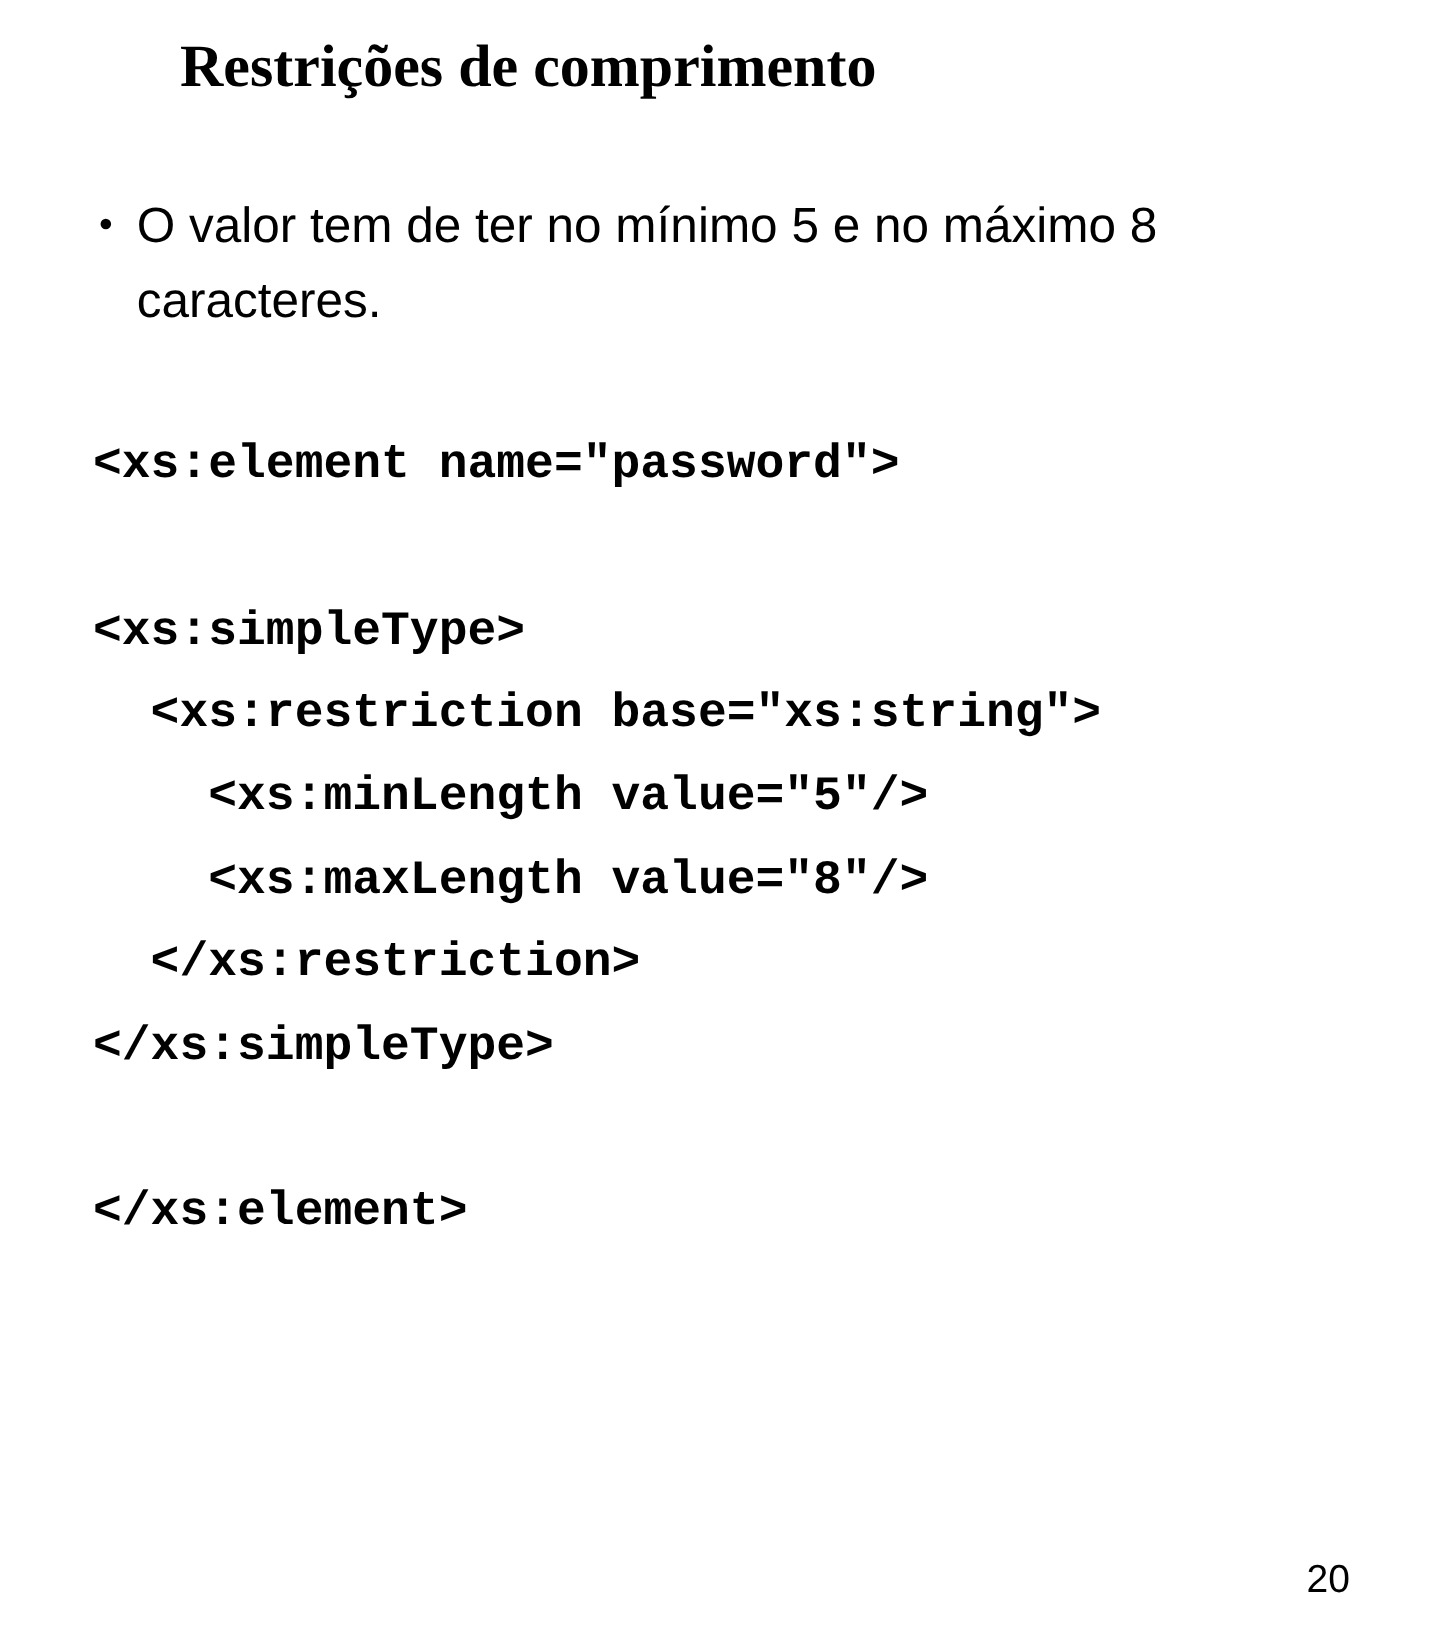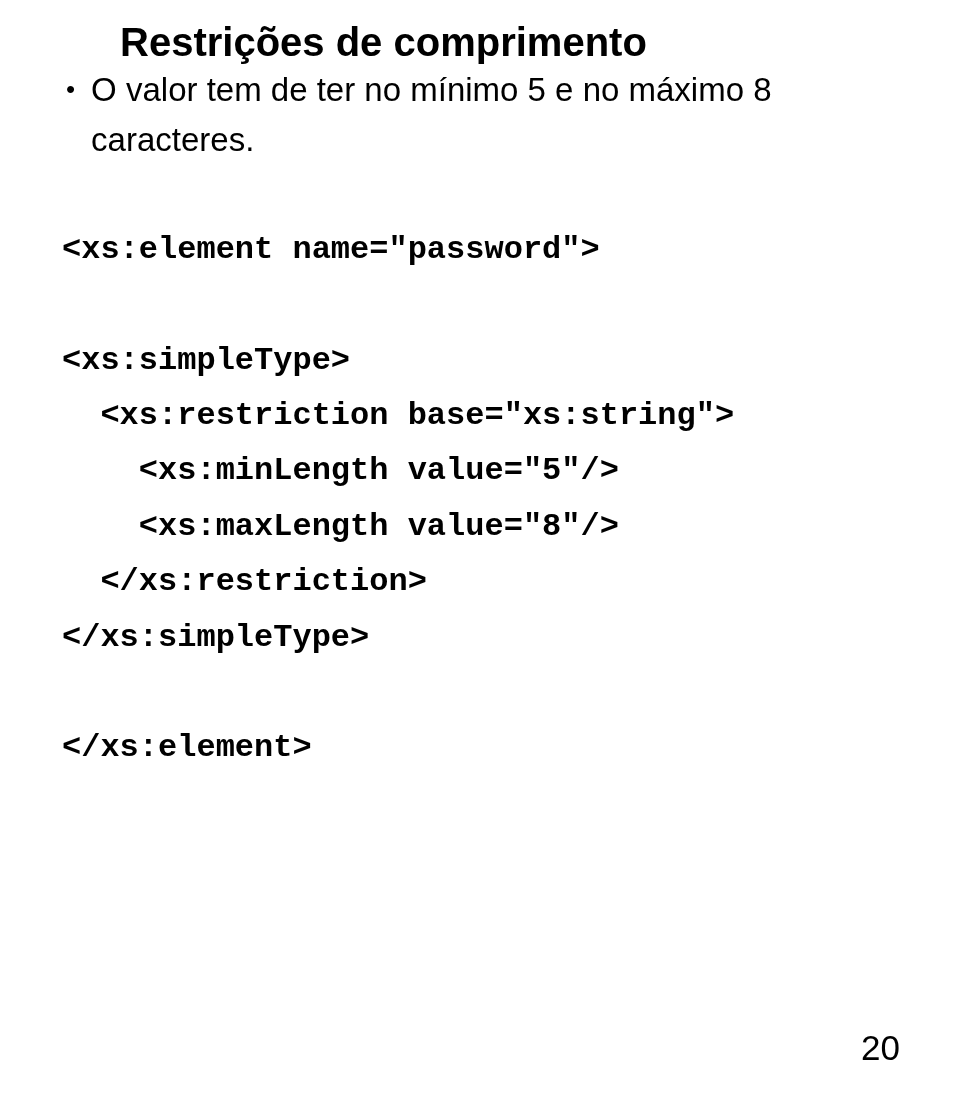--- a/index.html
+++ b/index.html
@@ -15,21 +15,23 @@
     position: relative;
     width: 960px;
     height: 1096px;
     box-sizing: border-box;
     padding: 20px 60px 30px 60px;
   }
   .heading {
     font-weight: bold;
     font-size: 40px;
     margin-top: 0;
+    margin-bottom: 58px;
     margin-left: 60px;
+    font-family: Liberation Serif, serif;
   }
   .bullet-row {
     display: flex;
     align-items: flex-start;
     font-size: 33px;
     line-height: 1.5;
     margin-bottom: 58px;
     margin-left: 6px;
   }
   .bullet-dot {
@@ -42,21 +44,21 @@
     font-weight: bold;
     font-size: 32px;
     white-space: pre;
     line-height: 1.73;
     margin-left: 2px;
   }
   .page-number {
     position: absolute;
     bottom: 28px;
     right: 60px;
-    font-size: 35px;
+    font-size: 26px;
   }
 </style>
 </head>
 <body>
 
 <div class="page">
 
   <div class="heading">Restrições de comprimento</div>
 
   <div class="bullet-row">

